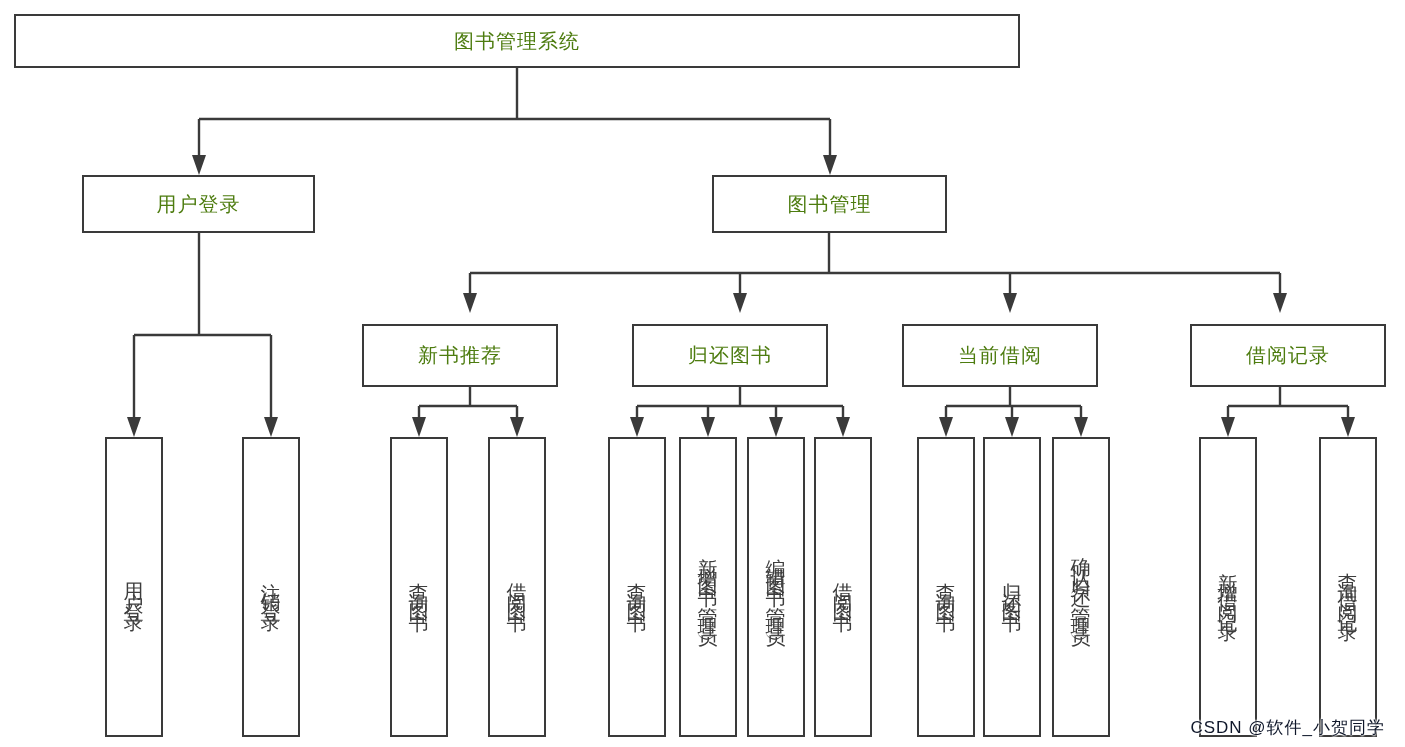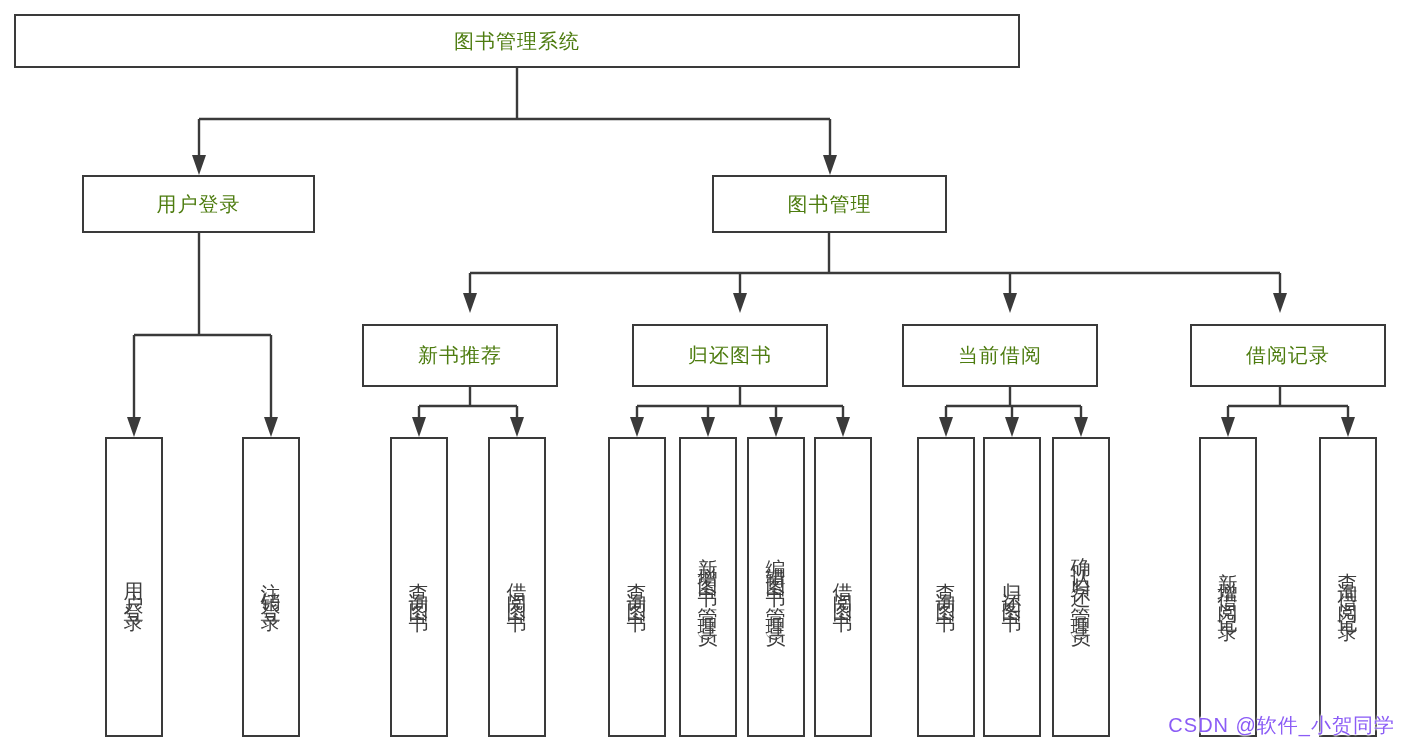--- a/index.html
+++ b/index.html
@@ -48,23 +48,23 @@
   .lv2-d{left:1172px;margin-left:18px;}
   .leaf-1{left:105px;}  .leaf-2{left:242px;}
   .leaf-3{left:390px;}  .leaf-4{left:488px;}
   .leaf-5{left:608px;}  .leaf-6{left:679px;}
   .leaf-7{left:747px;}  .leaf-8{left:814px;}
   .leaf-9{left:917px;}  .leaf-10{left:983px;}
   .leaf-11{left:1052px;}
   .leaf-12{left:1199px;} .leaf-13{left:1319px;}
   #watermark{
     position:absolute;
-    right:10px;bottom:8px;
-    font-size:20px;
-    color:#8b5cf6;
+    right:20px;bottom:8px;
+    font-size:17px;
+    color:#0f172a;
     letter-spacing:1px;
     z-index:6;
     text-shadow:0 0 2px #ffffff,0 1px 2px #ffffff,0 -1px 2px #ffffff;
     white-space:nowrap;
   }
 </style>
 </head>
 <body>
 
 <div id="canvas">

